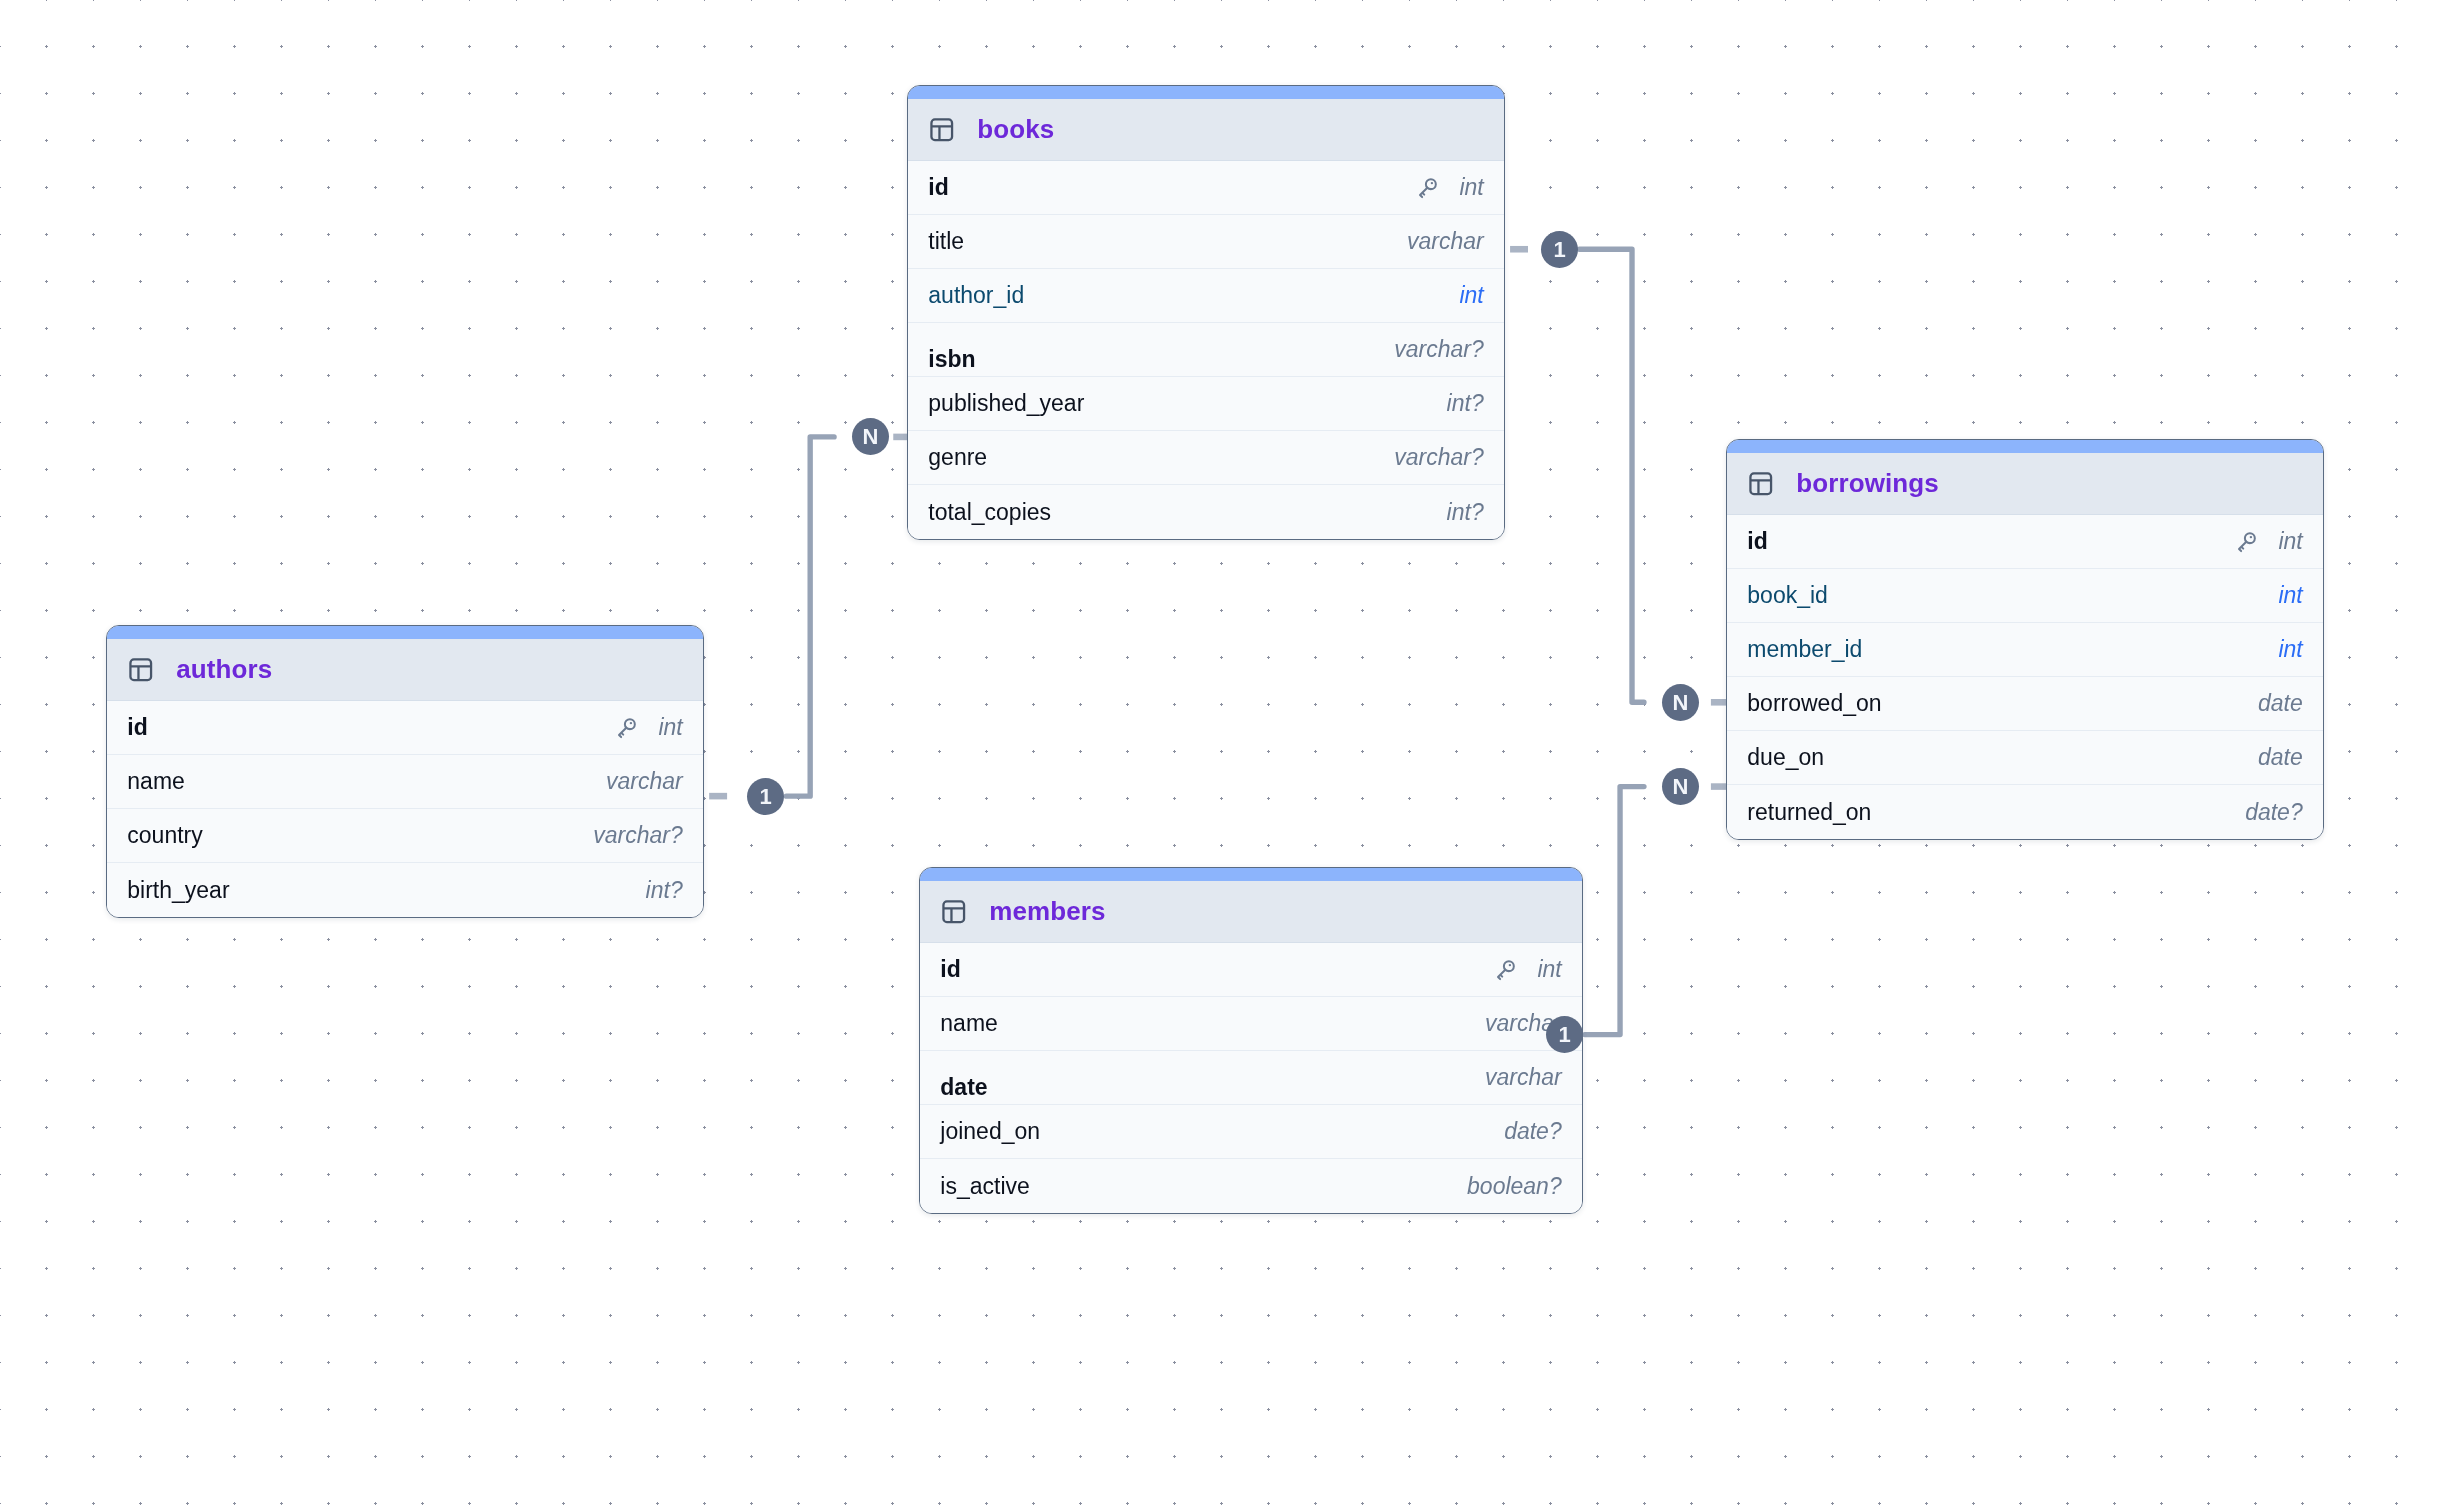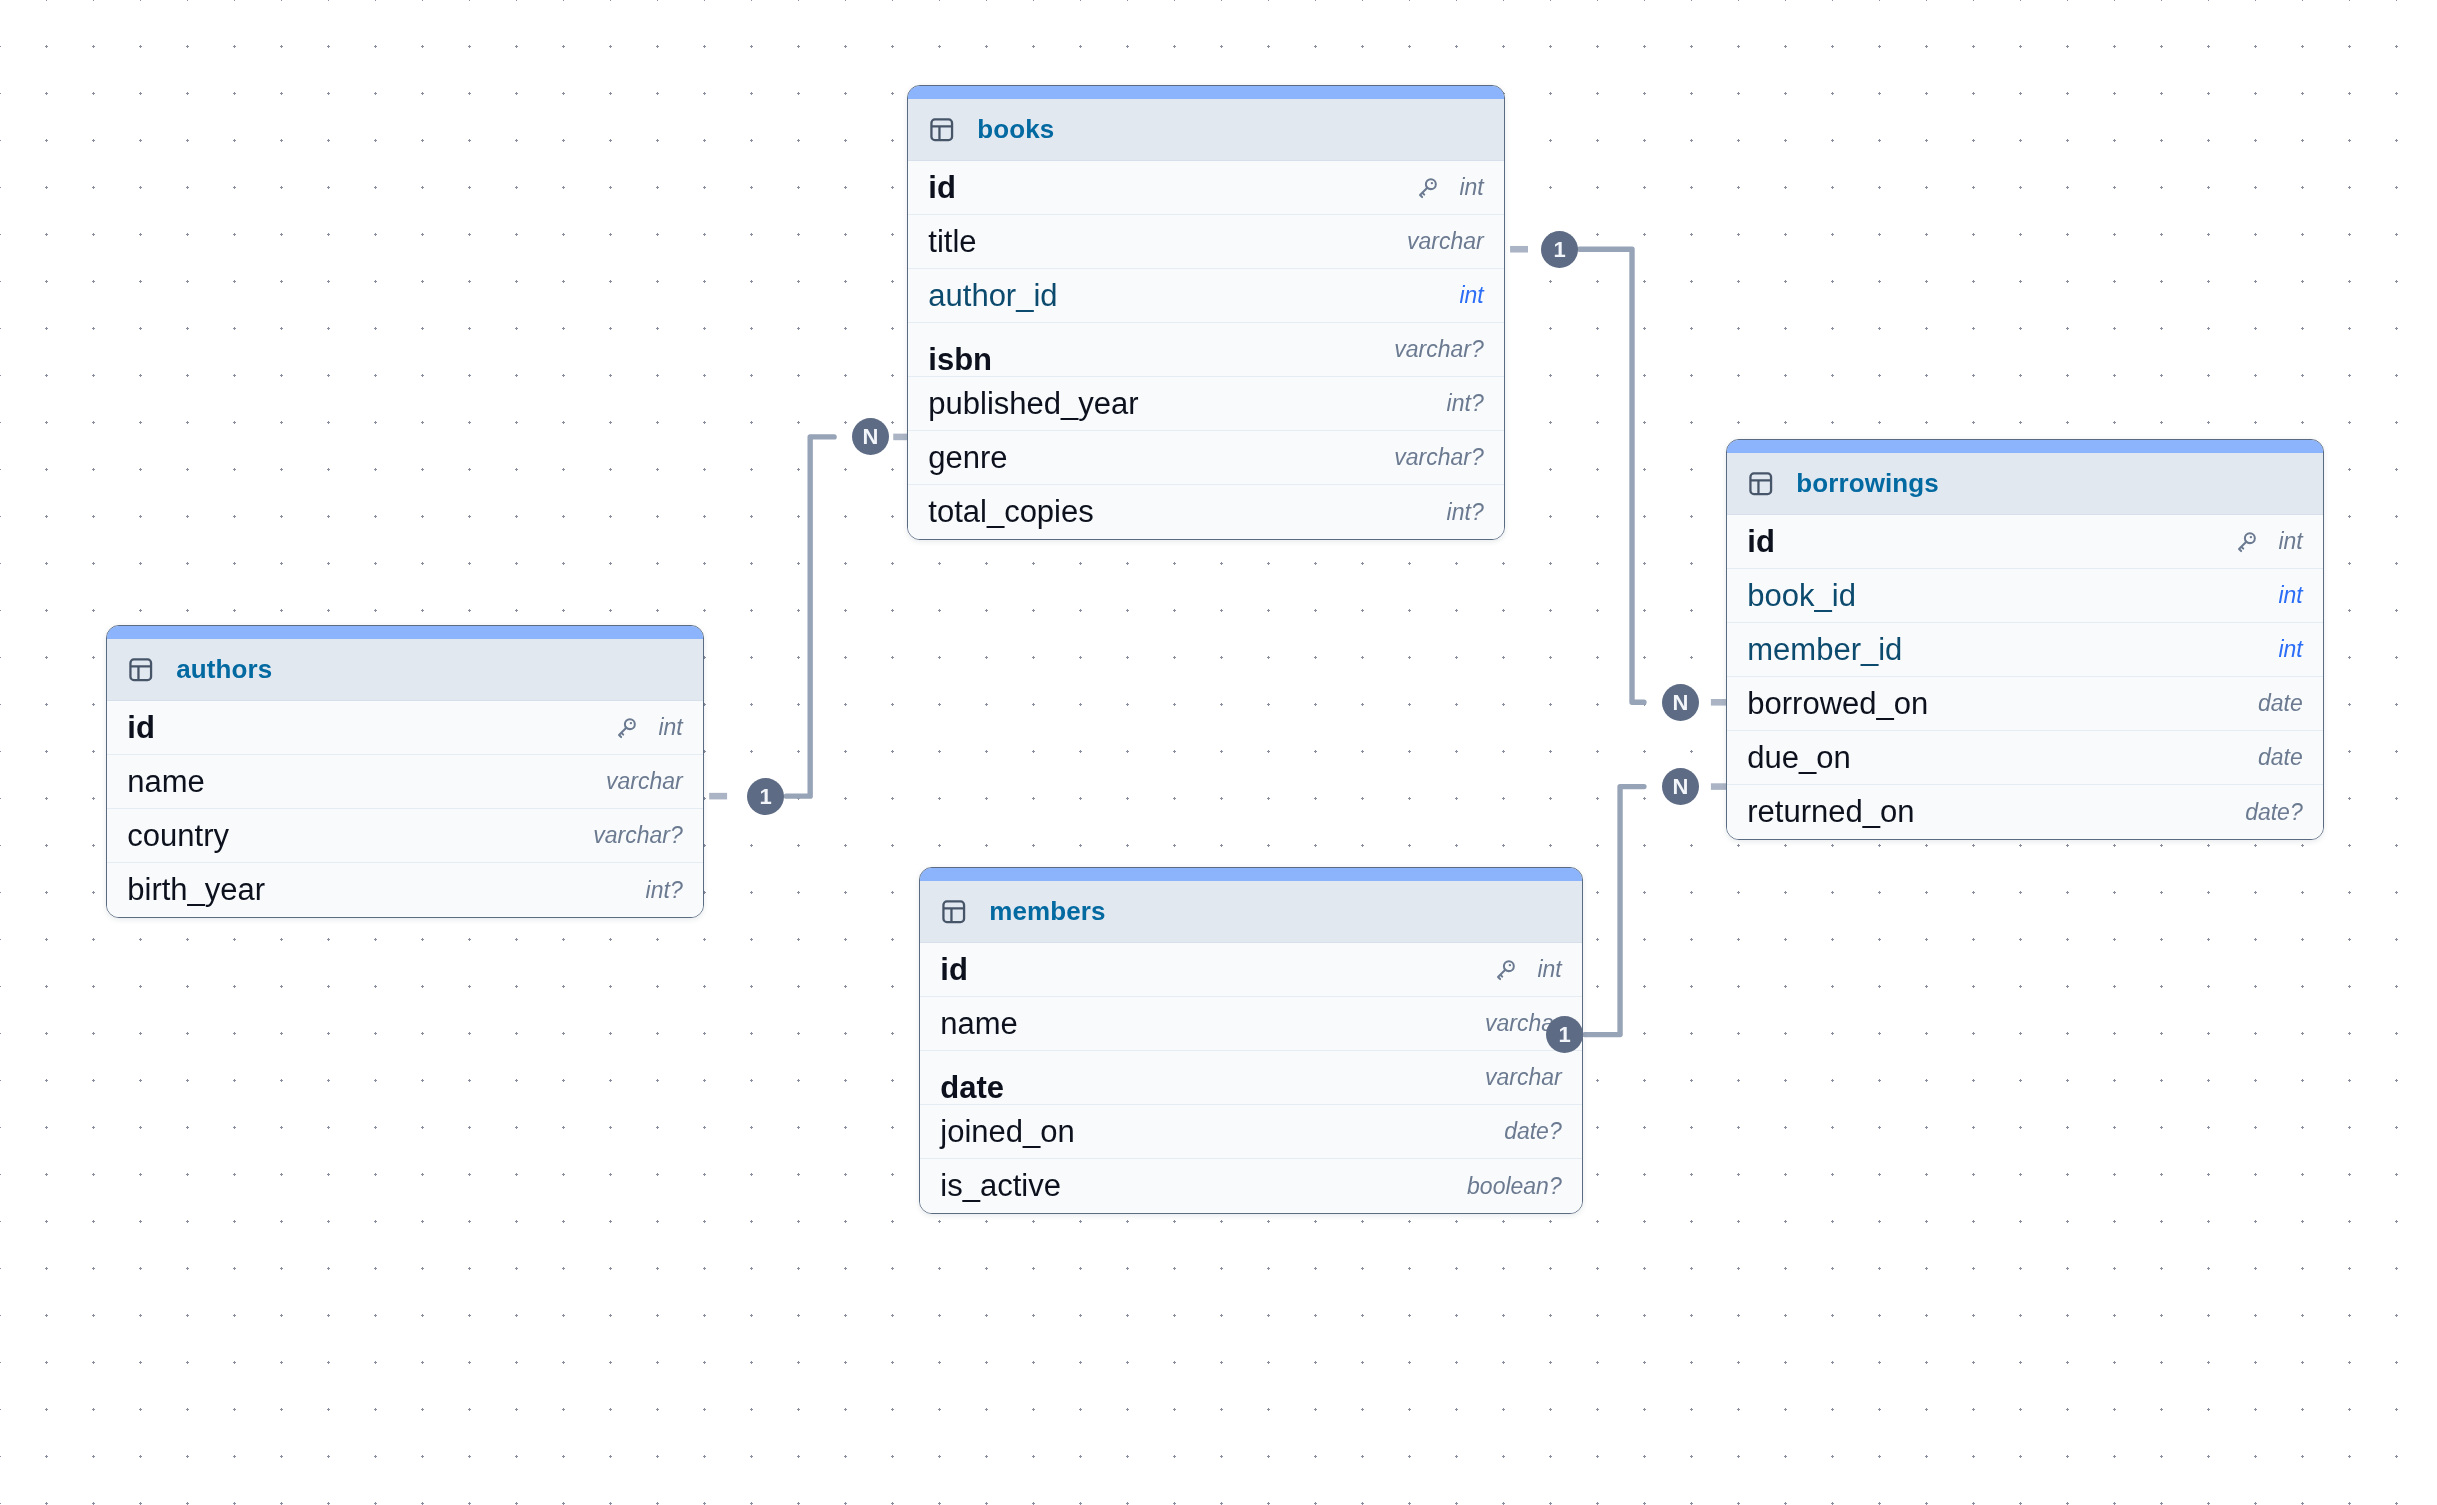--- a/index.html
+++ b/index.html
@@ -35,35 +35,35 @@
   .thead{
     height:62px;
     background:#e2e8f0;
     display:flex;align-items:center;
     padding:0 20.3px;
     box-sizing:border-box;
     border-bottom:1.2px solid #d6dfea;
   }
   .ticon{width:27.5px;height:27.5px;flex:0 0 27.5px;margin-right:21.5px;}
   .tname{
-    font-size:26px;font-weight:bold;color:#0369a1;
+    font-size:26px;font-weight:bold;color:#6d28d9;
     letter-spacing:0.1px;white-space:nowrap;
   }
   .rows{display:block;}
   .row{
     height:54px;
     display:flex;align-items:center;
     padding:0 20.3px;
     box-sizing:border-box;
     border-bottom:1.2px solid #e6ecf3;
     background:#f8fafc;
   }
   .row:last-child{border-bottom:none;}
   .col-name{
-    font-size:31px;color:#0c111d;
+    font-size:23px;color:#0c111d;
     white-space:nowrap;flex:1 1 auto;
   }
   .col-name.fk{color:#0c4a6e;}
   .col-name.uq{font-weight:bold;margin-top:20px;}
   .col-name.pk{font-weight:bold;}
   .col-right{
     display:flex;align-items:center;gap:20px;
     flex:0 0 auto;white-space:nowrap;font-style:italic;
   }
   .keyicon{width:23px;height:23px;flex:0 0 23px;}

